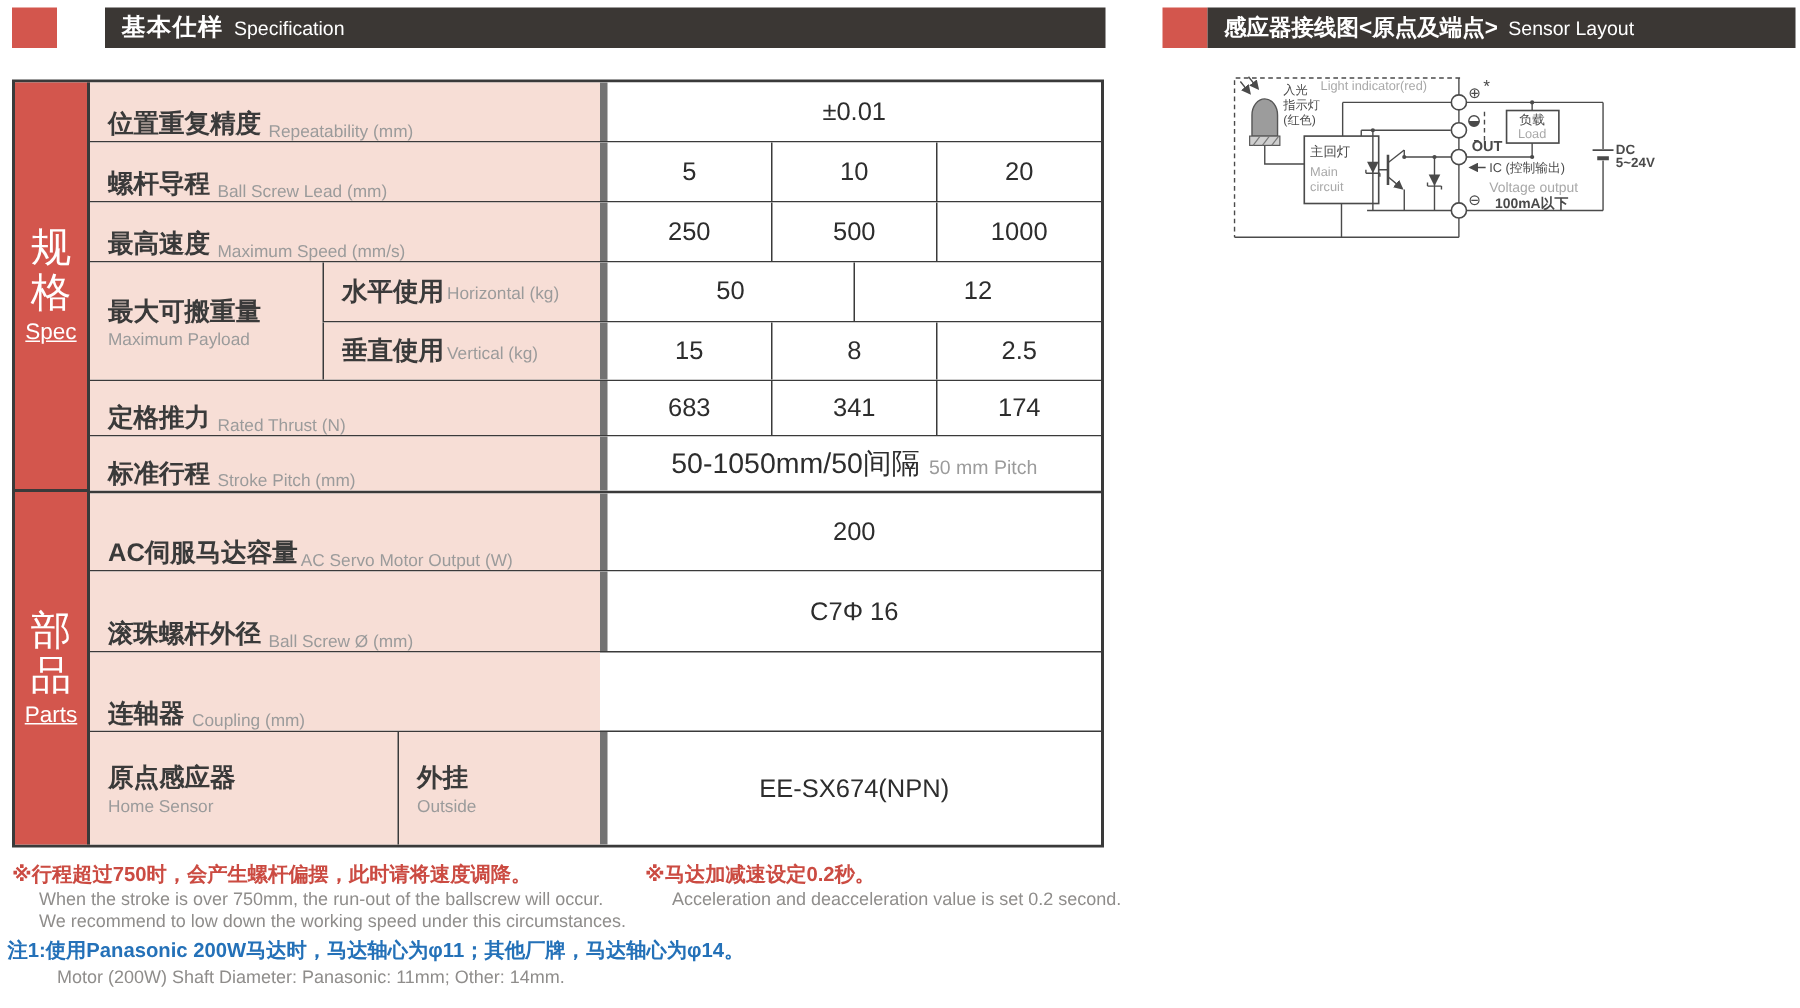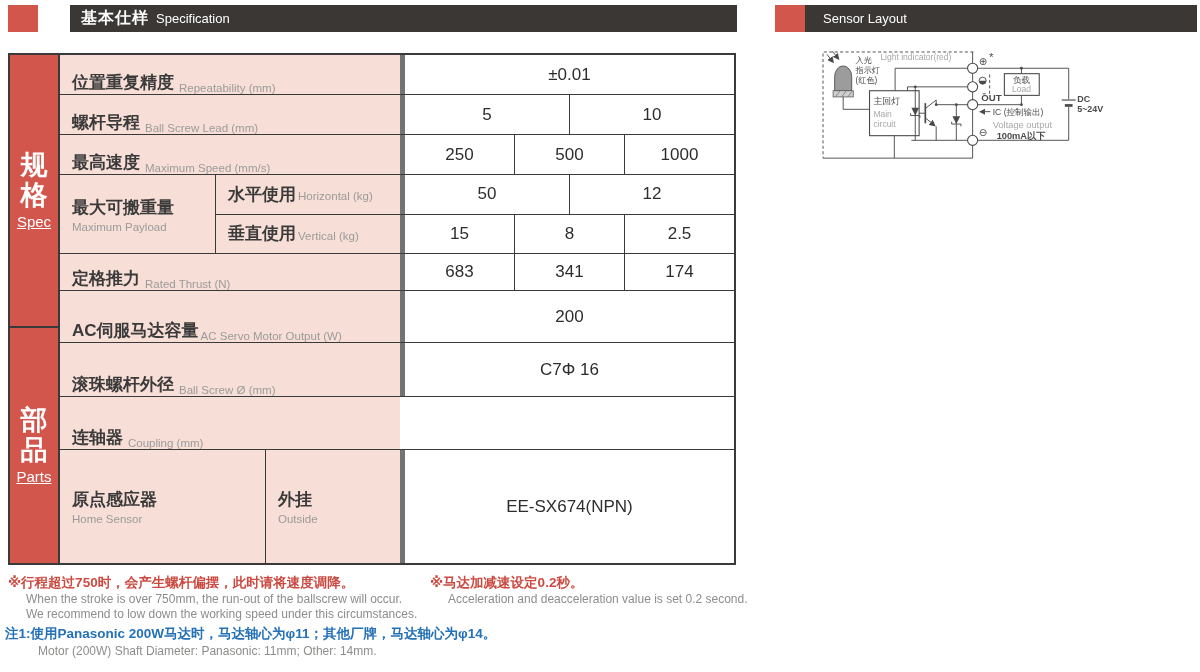--- a/index.html
+++ b/index.html
@@ -18,21 +18,21 @@
   #hdr-sensor{left:775px;top:5px;width:422px;}
   #hdr-sensor .t-zh{font-size:15px;letter-spacing:0;}
 
   
   .spec-table{
     position:absolute;left:8px;top:53px;width:728px;height:512px;
     border:2px solid #3a3a3a;box-sizing:border-box;display:flex;background:#fff;
   }
   .side{width:50px;flex:0 0 auto;background:#d3564d;border-right:2px solid #3a3a3a;display:flex;flex-direction:column;box-sizing:border-box;}
   .side-sec{display:flex;flex-direction:column;align-items:center;justify-content:center;color:#fff;box-sizing:border-box;}
-  .side-sec .zh{font-size:27px;font-weight:bold;width:30px;word-break:break-all;text-align:center;line-height:1.1;}
+  .side-sec .zh{font-size:27px;font-weight:normal;width:30px;word-break:break-all;text-align:center;line-height:1.1;}
   .side-sec .en{font-size:15px;margin-top:3px;text-decoration:underline;}
   #side-spec{height:273px;border-bottom:2px solid #3a3a3a;}
   #side-parts{flex:1;}
 
   .rows{flex:1;display:flex;flex-direction:column;}
   .row{display:flex;border-bottom:1px solid #3a3a3a;box-sizing:border-box;flex:0 0 auto;}
   .row.sect-end{border-bottom:2px solid #3a3a3a;}
   .row.last{border-bottom:none;flex:1;}
   .lbl{background:#f7ded6;display:flex;align-items:flex-end;padding-left:12px;box-sizing:border-box;flex:0 0 auto;}
   .lbl .zh{font-size:17px;font-weight:600;color:#3a3a3a;white-space:nowrap;}
@@ -74,20 +74,21 @@
   <div class="sq"></div>
   <div class="bar">
     <span class="t-zh">基本仕样</span>
     <span class="t-en">Specification</span>
   </div>
 </div>
 
 <div class="hdr" id="hdr-sensor">
   <div class="sq"></div>
   <div class="bar">
+    <span class="t-zh">感应器接线图&lt;原点及端点&gt;</span>
     <span class="t-en">Sensor Layout</span>
   </div>
 </div>
 
 <div class="spec-table">
   <div class="side">
     <div class="side-sec" id="side-spec">
       <div class="zh">规格</div>
       <div class="en">Spec</div>
     </div>
@@ -110,20 +111,21 @@
     </div>
 
     <div class="row" style="height:40px">
       <div class="lbl w-full">
         <span class="zh">螺杆导程</span>
         <span class="en">Ball Screw Lead (mm)</span>
       </div>
       <div class="vals">
         <div class="vcell">5</div>
         <div class="vcell">10</div>
+        <div class="vcell">20</div>
       </div>
     </div>
 
     <div class="row" style="height:40px">
       <div class="lbl w-full">
         <span class="zh">最高速度</span>
         <span class="en">Maximum Speed (mm/s)</span>
       </div>
       <div class="vals">
         <div class="vcell">250</div>
@@ -167,20 +169,32 @@
         <span class="zh">定格推力</span>
         <span class="en">Rated Thrust (N)</span>
       </div>
       <div class="vals">
         <div class="vcell">683</div>
         <div class="vcell">341</div>
         <div class="vcell">174</div>
       </div>
     </div>
 
+    <div class="row sect-end" style="height:38px">
+      <div class="lbl w-full">
+        <span class="zh">标准行程</span>
+        <span class="en">Stroke Pitch (mm)</span>
+      </div>
+      <div class="vals">
+        <div class="vcell">
+          <span class="v-main">50-1050mm/50间隔</span>
+          <span class="v-sub">50 mm Pitch</span>
+        </div>
+      </div>
+    </div>
 
     <div class="row" style="height:52px">
       <div class="lbl w-full tight">
         <span class="zh">AC伺服马达容量</span>
         <span class="en">AC Servo Motor Output (W)</span>
       </div>
       <div class="vals">
           <div class="vcell">200</div>
         </div>
     </div>

